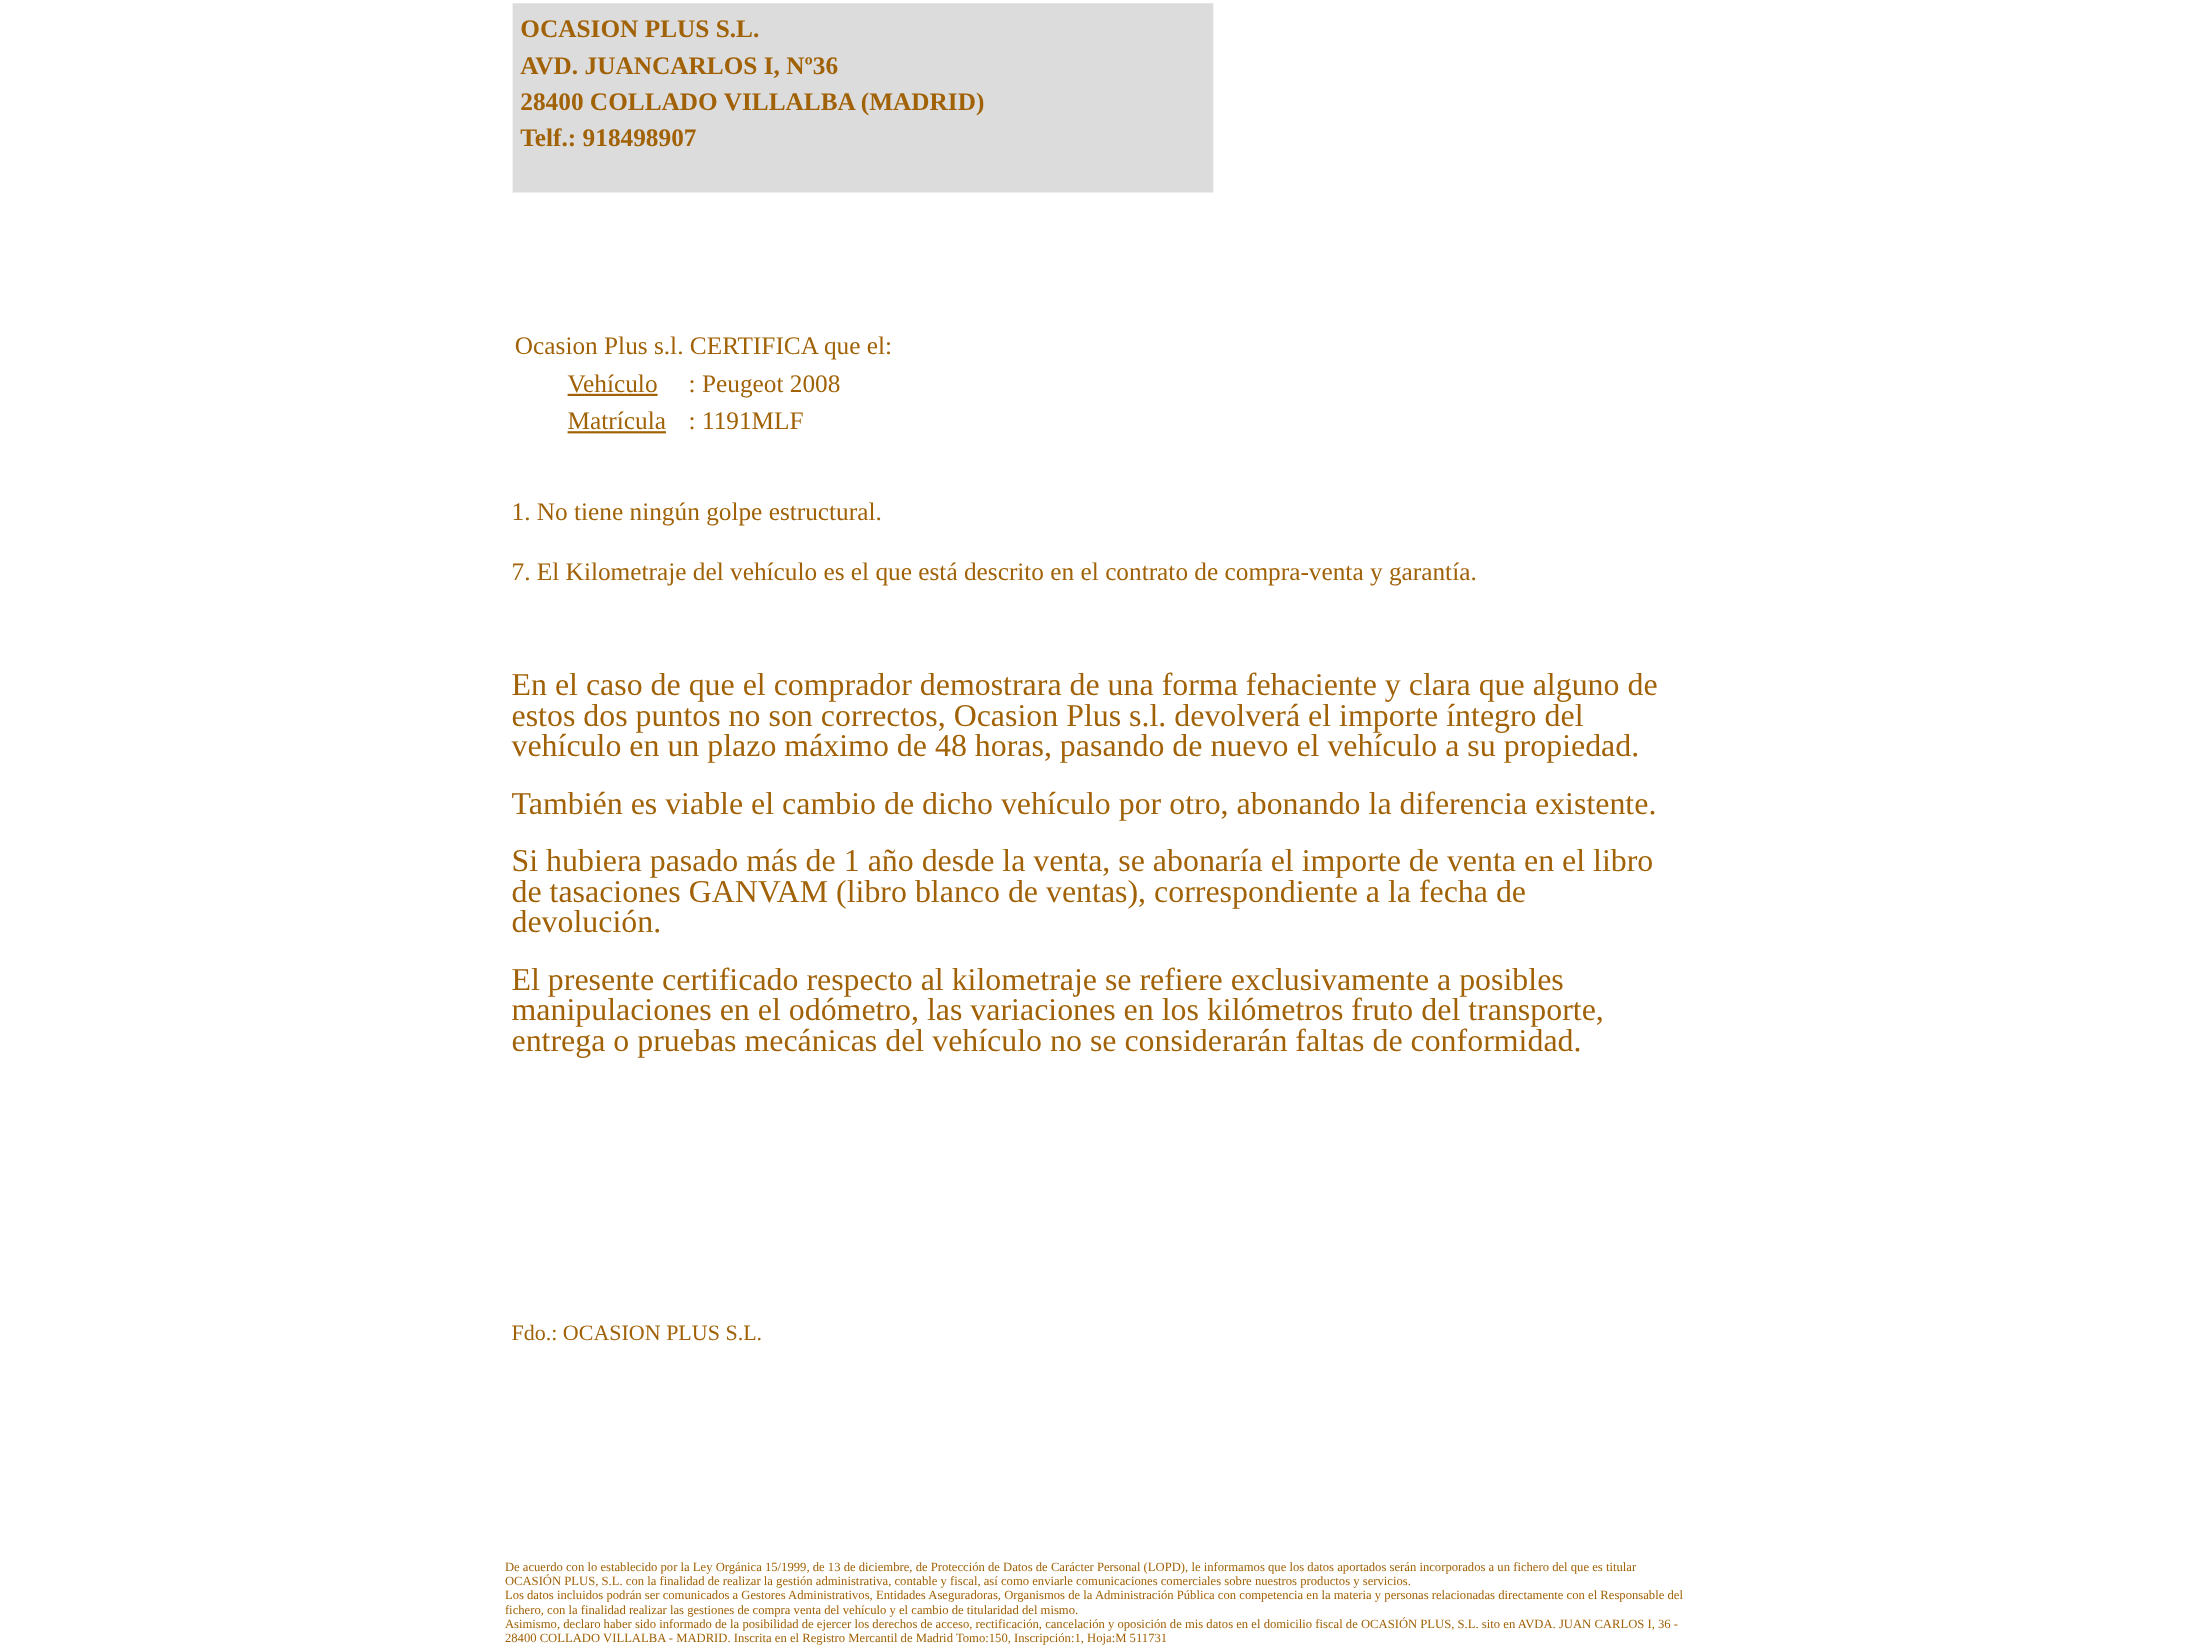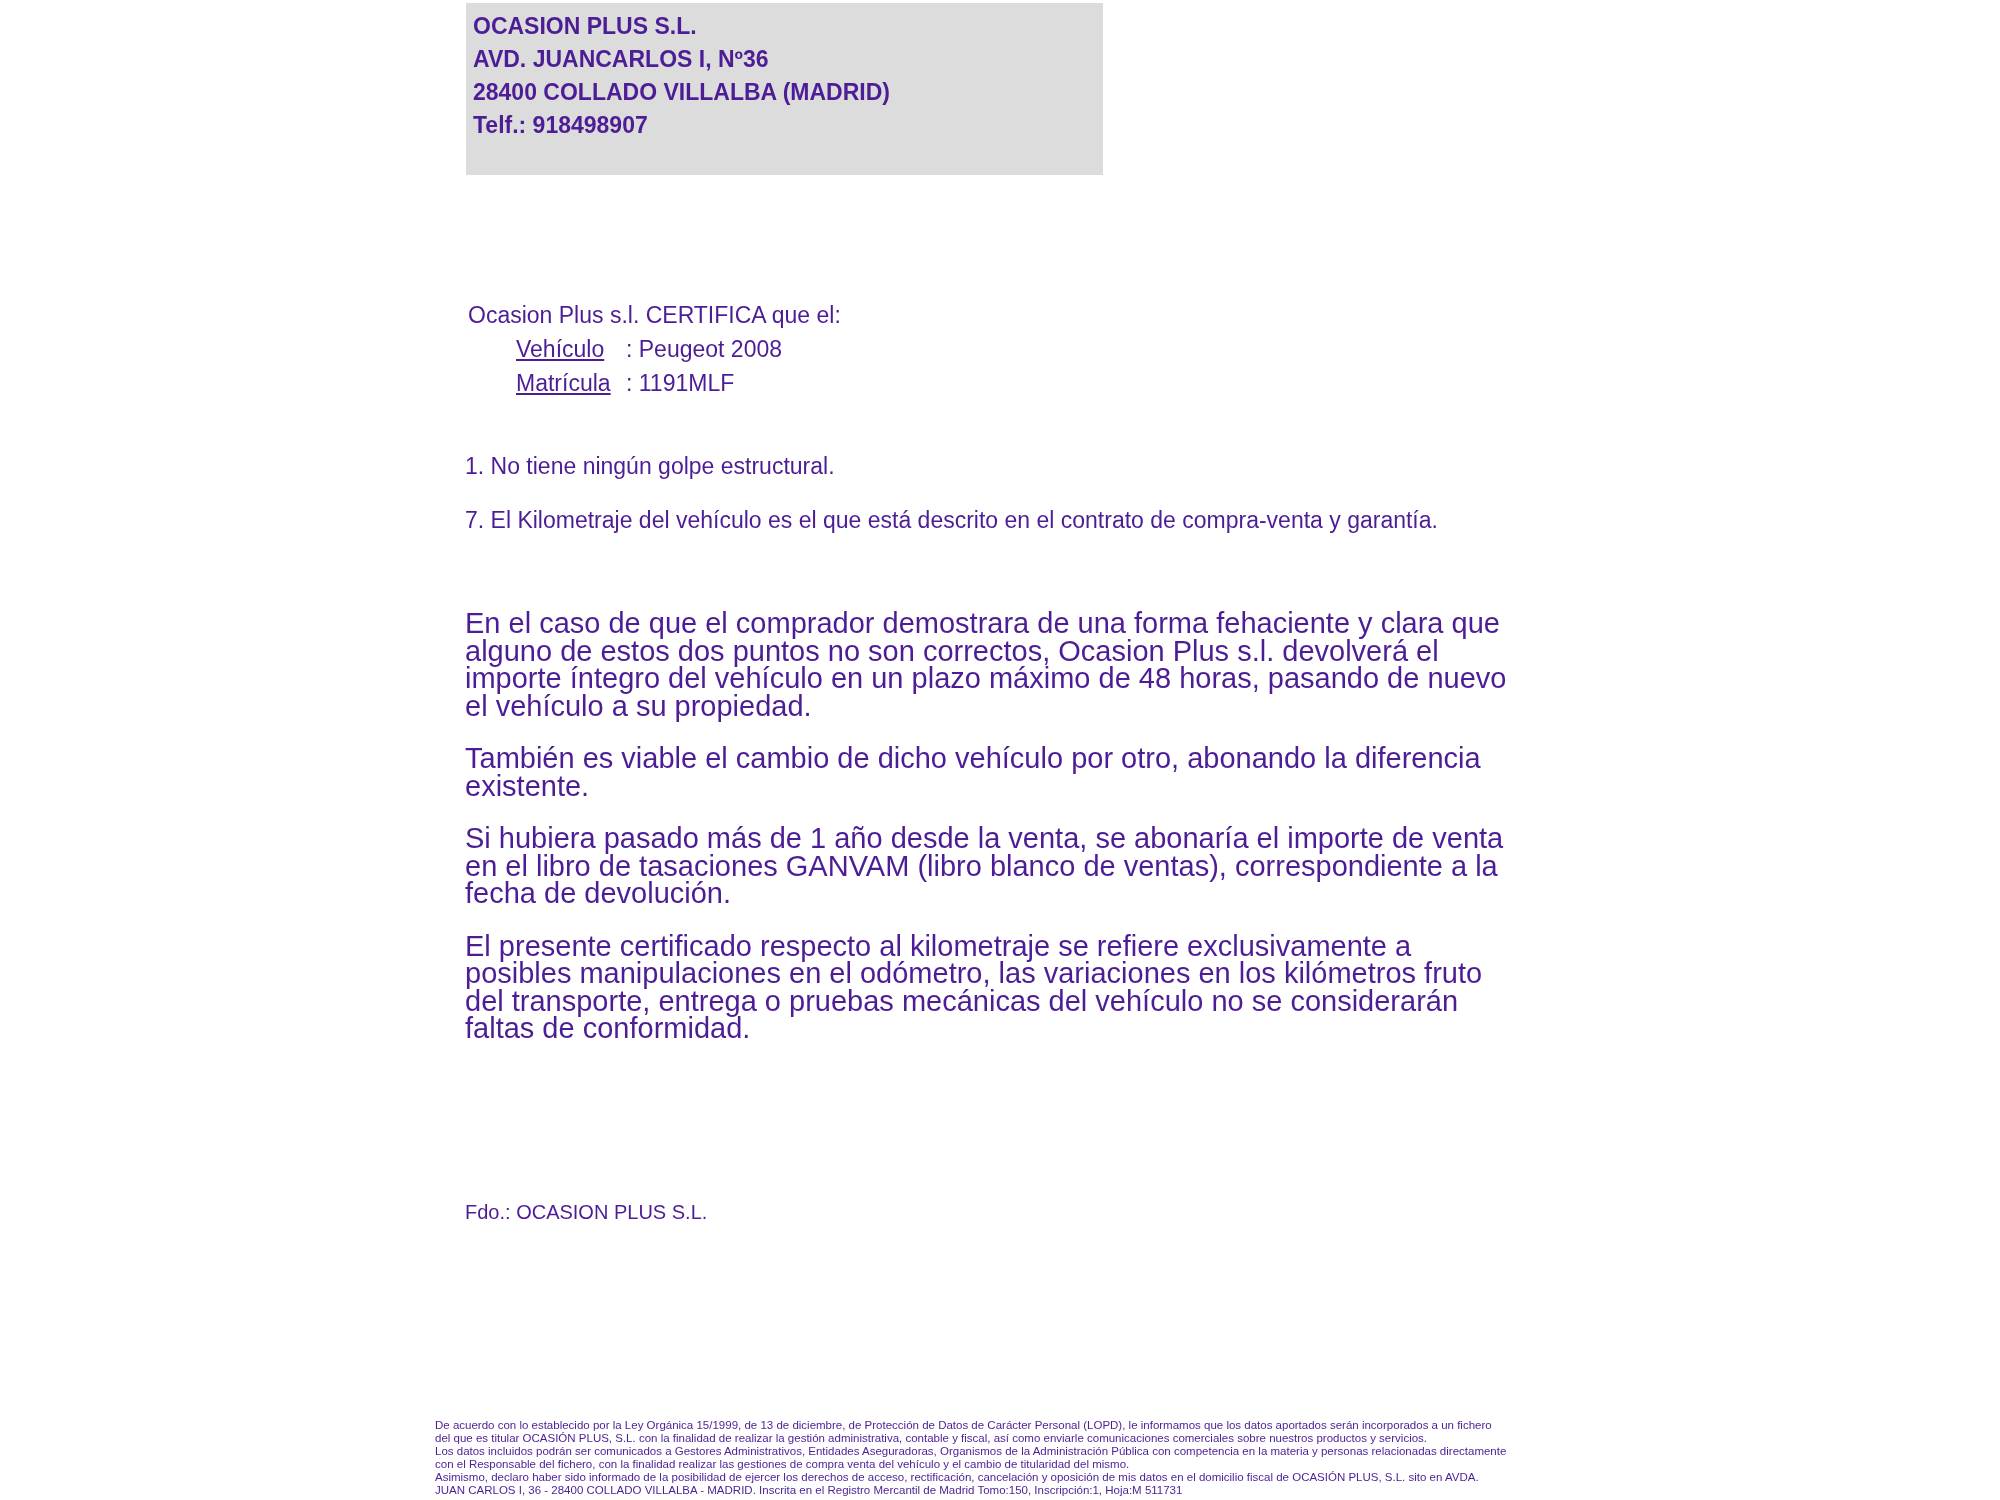--- a/index.html
+++ b/index.html
@@ -5,22 +5,22 @@
   html, body {
     margin: 0;
     padding: 0;
     background: #ffffff;
   }
   .page {
     position: relative;
     width: 2000px;
     height: 1500px;
     background: #ffffff;
-    color: #4c1d95;
-    font-family: Liberation Sans, sans-serif;
+    color: #a16207;
+    font-family: Liberation Serif, serif;
     overflow: hidden;
   }
 
   
   .header-box {
     position: absolute;
     left: 466px;
     top: 3px;
     width: 637px;
     height: 172px;
@@ -95,21 +95,21 @@
   .signature {
     position: absolute;
     left: 465px;
     top: 1201px;
     font-size: 20px;
   }
 
   
   .legal {
     position: absolute;
-    left: 435px;
+    left: 459px;
     top: 1419px;
     width: 1072px;
     font-size: 11.5px;
     line-height: 13px;
   }
   .legal p {
     margin: 0;
   }
 </style>
 </head>

